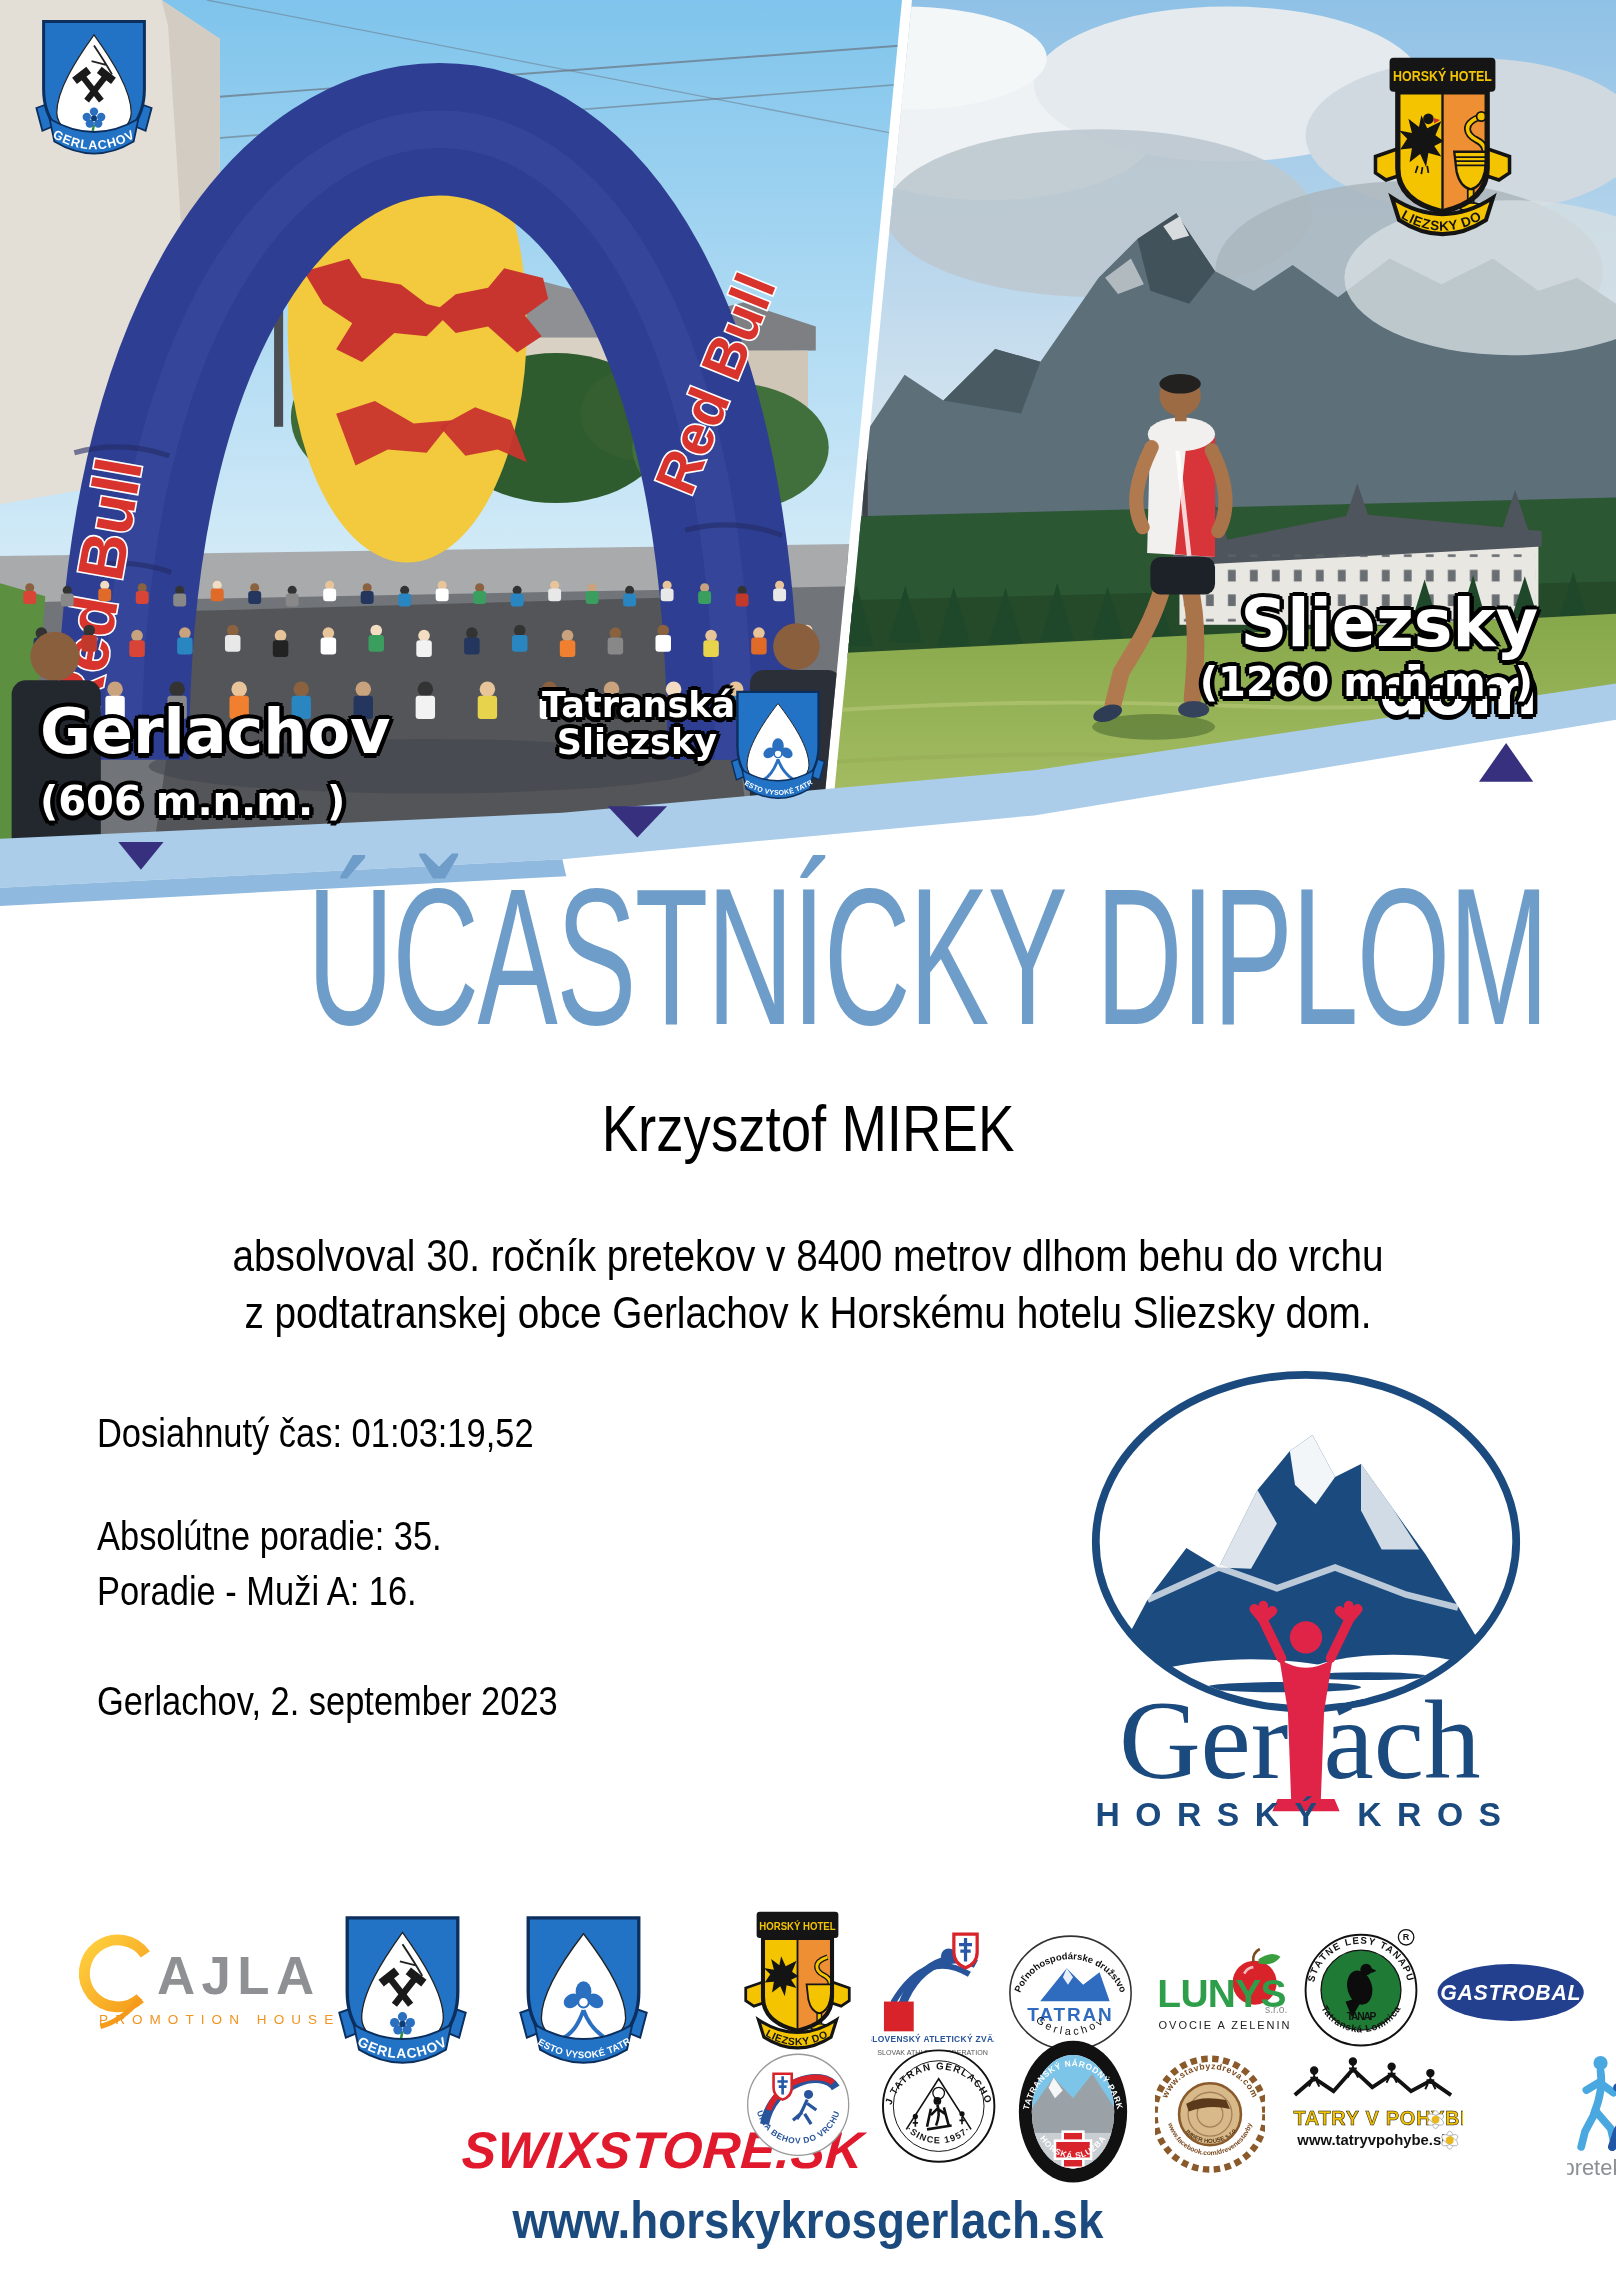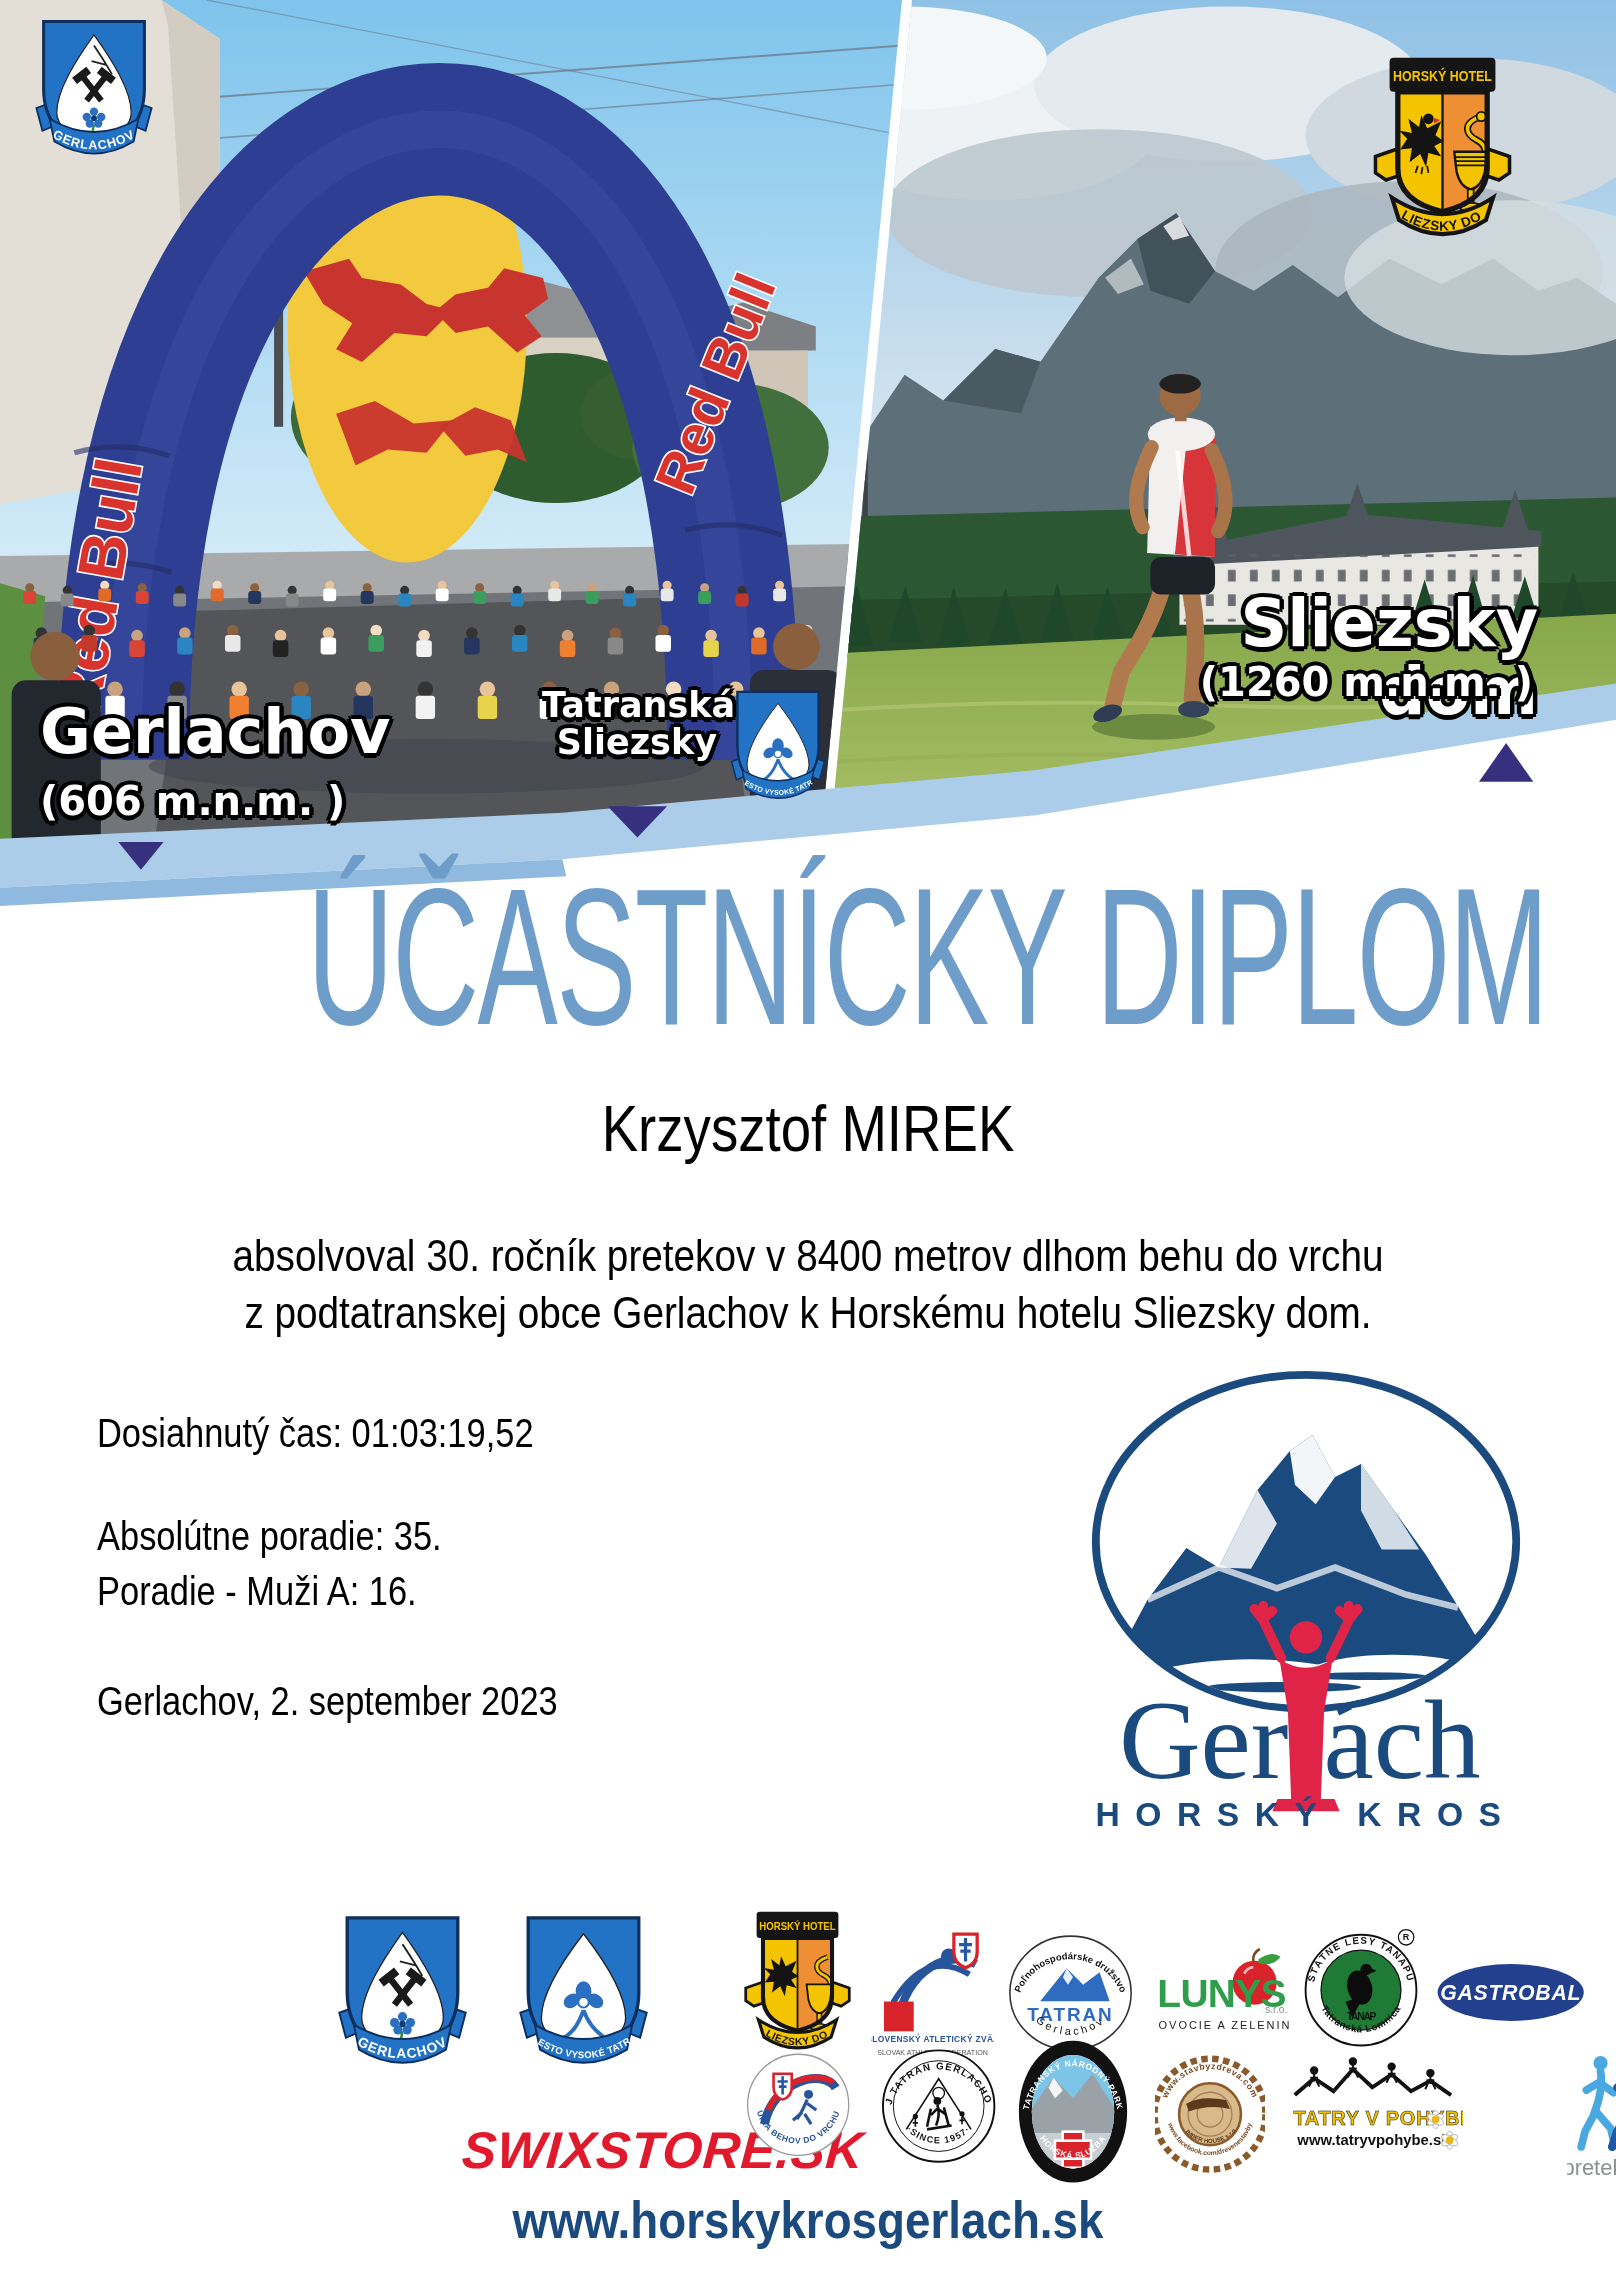--- a/index.html
+++ b/index.html
@@ -403,20 +403,34 @@
         <circle cx="385" cy="438" r="25" fill="#e02447"></circle>
         <path d="M344,472 Q385,498 426,472 L413,552 L357,552 Z" fill="#e02447"></path>
         <polygon points="357,552 413,552 408,688 362,688" fill="#e02447"></polygon>
         <polygon points="341,688 429,688 437,707 333,707" fill="#e02447"></polygon>
         <polygon points="432,548 452,538 456,549 436,559" fill="#1b4a7e"></polygon>
       </g>
       <text x="385" y="730" text-anchor="middle" font-size="52" font-weight="bold" fill="#1b4a7e" letter-spacing="24">HORSKÝ KROS</text>
     </svg>
   </div>
 
+  <div class="abs" style="left:61px;top:1930px;width:304px;height:103px">
+    <svg viewBox="0 0 470 160" width="304" height="103">
+      <defs>
+          <linearGradient id="gj" x1="0" y1="0" x2="1" y2="1">
+        <stop offset="0" stop-color="#ffd23f"></stop>
+            <stop offset="1" stop-color="#f59a1a"></stop>
+          </linearGradient>
+        </defs>
+      <path d="M130,38 A52,52 0 1 0 122,106" stroke="url(#gj)" stroke-width="17" fill="none"></path>
+      <path d="M122,106 Q96,140 60,150" stroke="#f59a1a" stroke-width="8" fill="none"></path>
+      <text x="148" y="100" font-size="82" font-weight="bold" fill="#8f9093" letter-spacing="10">AJLA</text>
+      <text x="58" y="146" font-size="21" fill="#f0931f" letter-spacing="11">PROMOTION HOUSE</text>
+    </svg>
+  </div>
 
   <div class="abs" style="left:336px;top:1914px;width:133px;height:158px">
     <svg viewBox="0 0 200 240" width="133" height="158">
       <polygon points="4,150 32,140 38,178 14,188" fill="#2273c5" stroke="#0c2f5e" stroke-width="3"></polygon>
       <polygon points="196,150 168,140 162,178 186,188" fill="#2273c5" stroke="#0c2f5e" stroke-width="3"></polygon>
       <path d="M16,6 H184 V118 Q184,196 100,220 Q16,196 16,118 Z" fill="#2273c5" stroke="#0c2f5e" stroke-width="5"></path>
       <path d="M100,28 C130,70 162,120 162,158 Q162,190 100,208 Q38,190 38,158 C38,120 70,70 100,28 Z" fill="#ffffff" stroke="#222" stroke-width="2"></path>
       <path d="M100,46 C112,64 122,80 130,94 M96,72 L120,78" stroke="#222" stroke-width="3" fill="none"></path>
       <g transform="translate(100,122) rotate(38)">
           <rect x="-5" y="-34" width="10" height="54" fill="#1a1a1a"></rect>

